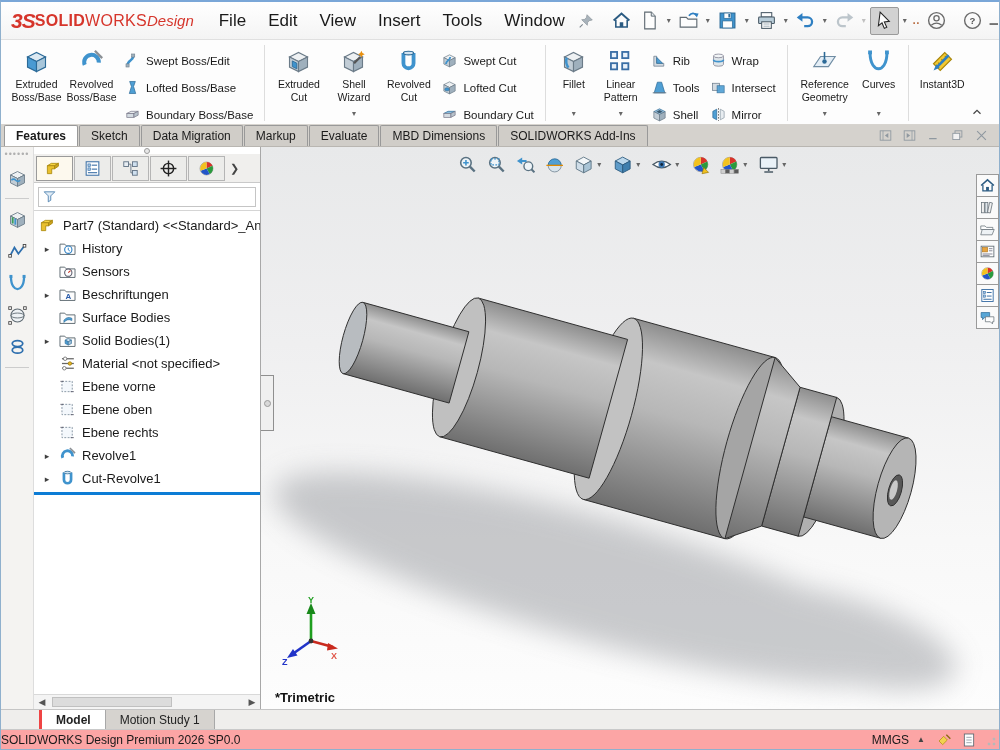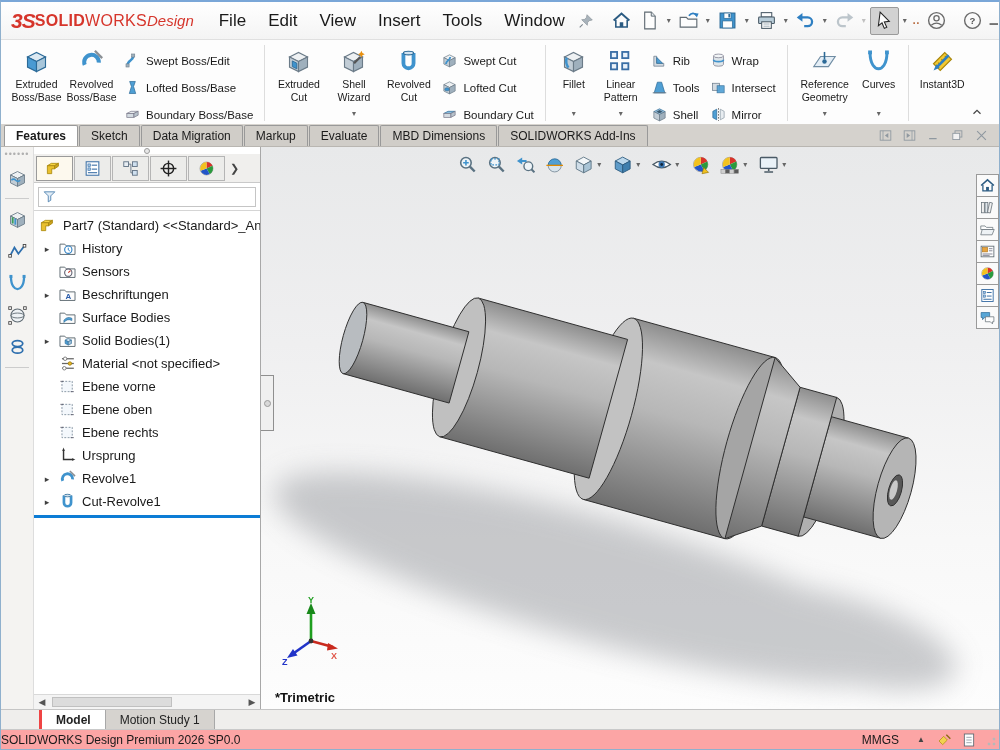--- a/index.html
+++ b/index.html
@@ -88,21 +88,21 @@
 .modelsvg{position:absolute;left:0;top:0;pointer-events:none}
 
 .bottomtabs{height:20px;flex:0 0 20px;background:#efeeec;border-top:1px solid #c5c5c5;display:flex;align-items:stretch;padding-left:38px;font-size:12px}
 .btab{display:flex;align-items:center;padding:0 14px;border-right:1px solid #a8a8a8;background:#d6d3cf;color:#222}
 .btab.active{background:#fff;font-weight:bold;border-left:3px solid #ef4444}
 
 .statusbar{height:20px;flex:0 0 20px;background:#fca5a5;border-top:1px solid #c9c9c9;display:flex;align-items:center;font-size:12px;}
 .sb-left{flex:1;white-space:nowrap;overflow:hidden}
 .sb-mode{width:158px;text-align:center;border-left:1px solid #dcdcdc;border-right:1px solid #dcdcdc;align-self:stretch;display:flex;align-items:center;justify-content:center}
 .sb-gap{width:96px}
-.sb-units{display:flex;align-items:center;gap:18px;padding:0 12px}
+.sb-units{display:flex;align-items:center;gap:8px;padding:0 12px}
 .sb-caret{font-size:8px;color:#444}
 .sb-icons{display:flex;align-items:center;gap:8px;padding-right:8px}
 .sb-icons svg{width:16px;height:16px}
 .grip{width:12px;height:14px;margin-right:2px;background:
  radial-gradient(circle at 9px 11px,#b8b8b8 1.2px,transparent 1.7px),
  radial-gradient(circle at 9px 6px,#b8b8b8 1.2px,transparent 1.7px),
  radial-gradient(circle at 4px 11px,#b8b8b8 1.2px,transparent 1.7px)}
 </style>
 </head>
 <body>
@@ -915,27 +915,20 @@
           <span>Ebene oben</span>
         </div>
         <div class="trow child">
           <span class="caret"></span>
           <svg>
               <use href="#plane"></use>
             </svg>
           <span>Ebene rechts</span>
         </div>
         <div class="trow child">
-          <span class="caret"></span>
-          <svg>
-              <use href="#origin"></use>
-            </svg>
-          <span>Ursprung</span>
-        </div>
-        <div class="trow child">
           <span class="caret">▸</span>
           <svg>
               <use href="#revolve"></use>
             </svg>
           <span>Revolve1</span>
         </div>
         <div class="trow child">
           <span class="caret">▸</span>
           <svg>
               <use href="#cut-rev"></use>

